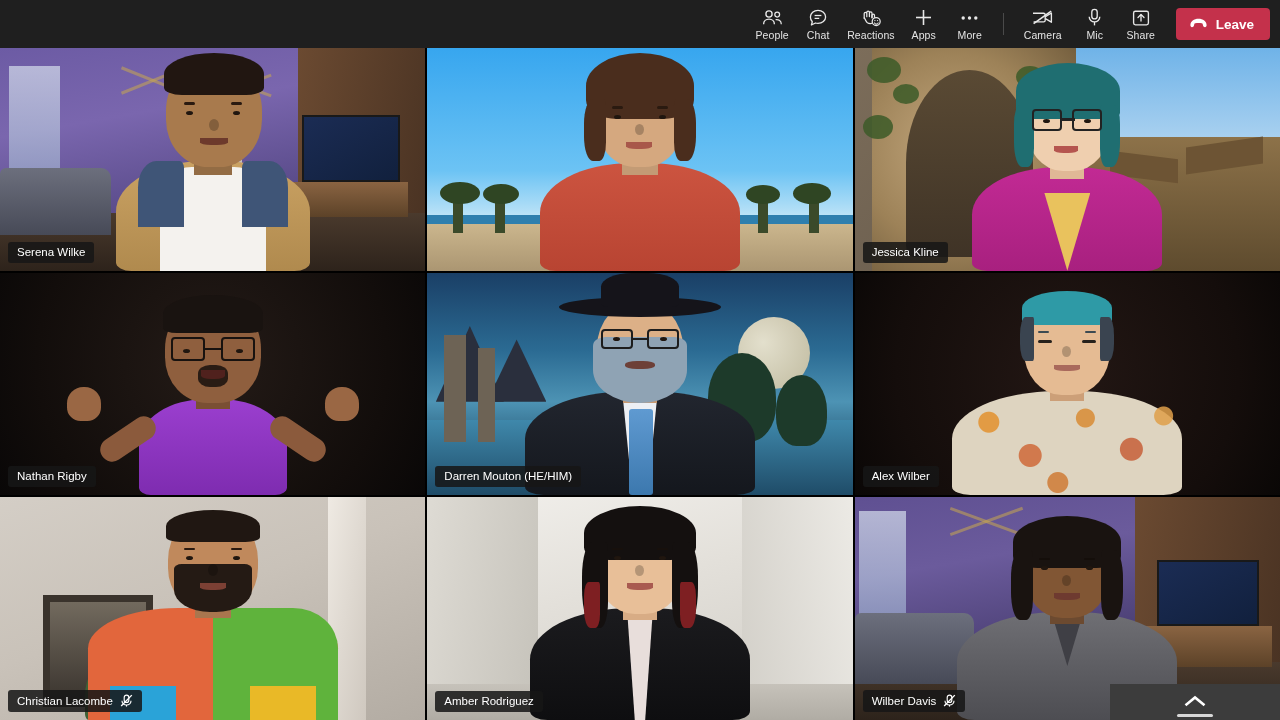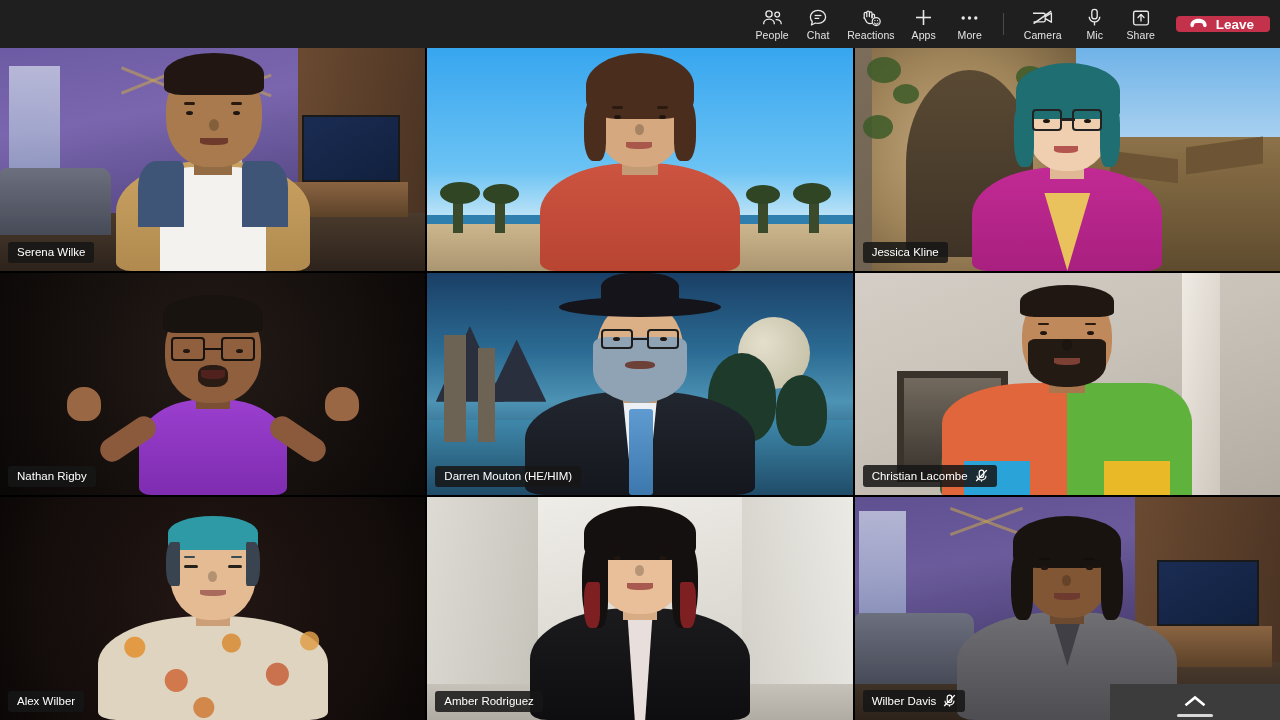--- a/index.html
+++ b/index.html
@@ -45,21 +45,21 @@
 
   .shield-wrap { display: flex; align-items: center; gap: 10px; padding: 0 4px; }
   .timer {
     color: #d3d3d3; font-size: 13px; letter-spacing: .5px;
     font-family: "Liberation Sans", sans-serif;
   }
 
   .leave-btn {
     display: flex; align-items: center; gap: 8px;
     background: #c4314b; color: #fff;
-    height: 16px; padding: 0 16px 0 13px;
+    height: 32px; padding: 0 16px 0 13px;
     border: none; border-radius: 4px;
     font-size: 13.5px; font-weight: 600;
     cursor: pointer; margin-left: 12px;
   }
 
   
   .grid {
     position: absolute;
     top: 48px; left: 0;
     width: 1280px; height: 672px;
@@ -445,59 +445,20 @@
           <div style="position:absolute;left:107px;bottom:155px;width:16px;height:2.2px;background:#1d1d1d;"></div>
           <div class="eye" style="left:88px;bottom:154px;"></div>
           <div class="eye" style="right:88px;bottom:154px;"></div>
 
           <div style="position:absolute;left:34px;bottom:178px;width:162px;height:20px;background:#15141a;border-radius:50%;"></div>
           <div style="position:absolute;left:76px;bottom:188px;width:78px;height:34px;background:#15141a;border-radius:40% 40% 10% 10%;"></div>
         </div>
       </div>
       <div class="nameplate">
         <span>Darren Mouton (HE/HIM)</span>
-      </div>
-    </div>
-
-    <div class="tile">
-      <div class="scene s-white">
-        <div class="wr-col"></div>
-        <div class="wr-frame">
-            <div class="wr-frameIn"></div>
-          </div>
-        <div class="wr-plant" style="left:20%;bottom:0;width:40px;height:60px;"></div>
-        <div class="wr-plant" style="left:27%;bottom:0;width:32px;height:44px;"></div>
-
-        <div class="av" style="bottom:0;width:250px;height:190px;">
-          <div class="body" style="left:0;bottom:0;width:250px;height:112px;background:#e2663c;border-radius:36% 36% 0 0;"></div>
-          <div style="position:absolute;left:125px;bottom:0;width:125px;height:112px;background:#5fb33c;border-radius:0 36% 0 0;"></div>
-          <div style="position:absolute;left:22px;bottom:0;width:66px;height:34px;background:#2aa3d8;"></div>
-          <div style="position:absolute;right:22px;bottom:0;width:66px;height:34px;background:#e9b927;"></div>
-          <div class="neck" style="bottom:102px;width:36px;height:26px;background:#a9764e;"></div>
-          <div class="head" style="left:80px;bottom:108px;width:90px;height:100px;background:#c0895c;"></div>
-          <div class="hair" style="left:78px;bottom:178px;width:94px;height:32px;background:#201712;border-radius:52% 52% 16% 16%;"></div>
-          <div style="position:absolute;left:86px;bottom:108px;width:78px;height:48px;background:#241a14;border-radius:10% 10% 46% 46%;"></div>
-          <div class="brow" style="left:96px;bottom:170px;"></div>
-          <div class="brow" style="right:96px;bottom:170px;"></div>
-          <div class="eye" style="left:98px;bottom:160px;"></div>
-          <div class="eye" style="right:98px;bottom:160px;"></div>
-          <div class="nose" style="left:120px;bottom:144px;width:10px;height:12px;"></div>
-          <div class="mouth" style="left:112px;bottom:130px;width:26px;height:7px;background:#7c4034;"></div>
-        </div>
-      </div>
-      <div class="nameplate">
-        <span>Christian Lacombe</span>
-        <span class="mic-off">
-          <svg width="13" height="13" viewBox="0 0 13 13" fill="none">
-            <rect x="4.2" y="1.1" width="4.6" height="7.4" rx="2.3" stroke="#fff" stroke-width="1.15" fill="none"></rect>
-            <path d="M2 6.8c0 2.4 2 4.2 4.5 4.2s4.5-1.8 4.5-4.2" stroke="#fff" stroke-width="1.15" fill="none"></path>
-            <line x1="6.5" y1="11" x2="6.5" y2="12.6" stroke="#fff" stroke-width="1.15"></line>
-            <line x1="1.2" y1="12" x2="11.8" y2="1.1" stroke="#fff" stroke-width="1.35"></line>
-          </svg>
-        </span>
       </div>
     </div>
 
     <div class="tile active">
       <div class="scene s-vdark">
         <div class="av" style="bottom:0;width:230px;height:180px;">
           <div class="body" style="left:0;bottom:0;width:230px;height:104px;background:#ded4c0;"></div>
           <div style="position:absolute;left:0;bottom:0;width:230px;height:104px;
                background:
                  radial-gradient(circle at 16% 30%, #e3922f 0 10px, transparent 11px),
@@ -519,20 +480,59 @@
           <div class="nose" style="left:110px;bottom:138px;width:9px;height:11px;"></div>
           <div class="mouth" style="left:102px;bottom:124px;width:26px;height:6px;background:#a9695c;"></div>
         </div>
       </div>
       <div class="nameplate">
         <span>Alex Wilber</span>
       </div>
     </div>
 
     <div class="tile">
+      <div class="scene s-white">
+        <div class="wr-col"></div>
+        <div class="wr-frame">
+            <div class="wr-frameIn"></div>
+          </div>
+        <div class="wr-plant" style="left:20%;bottom:0;width:40px;height:60px;"></div>
+        <div class="wr-plant" style="left:27%;bottom:0;width:32px;height:44px;"></div>
+
+        <div class="av" style="bottom:0;width:250px;height:190px;">
+          <div class="body" style="left:0;bottom:0;width:250px;height:112px;background:#e2663c;border-radius:36% 36% 0 0;"></div>
+          <div style="position:absolute;left:125px;bottom:0;width:125px;height:112px;background:#5fb33c;border-radius:0 36% 0 0;"></div>
+          <div style="position:absolute;left:22px;bottom:0;width:66px;height:34px;background:#2aa3d8;"></div>
+          <div style="position:absolute;right:22px;bottom:0;width:66px;height:34px;background:#e9b927;"></div>
+          <div class="neck" style="bottom:102px;width:36px;height:26px;background:#a9764e;"></div>
+          <div class="head" style="left:80px;bottom:108px;width:90px;height:100px;background:#c0895c;"></div>
+          <div class="hair" style="left:78px;bottom:178px;width:94px;height:32px;background:#201712;border-radius:52% 52% 16% 16%;"></div>
+          <div style="position:absolute;left:86px;bottom:108px;width:78px;height:48px;background:#241a14;border-radius:10% 10% 46% 46%;"></div>
+          <div class="brow" style="left:96px;bottom:170px;"></div>
+          <div class="brow" style="right:96px;bottom:170px;"></div>
+          <div class="eye" style="left:98px;bottom:160px;"></div>
+          <div class="eye" style="right:98px;bottom:160px;"></div>
+          <div class="nose" style="left:120px;bottom:144px;width:10px;height:12px;"></div>
+          <div class="mouth" style="left:112px;bottom:130px;width:26px;height:7px;background:#7c4034;"></div>
+        </div>
+      </div>
+      <div class="nameplate">
+        <span>Christian Lacombe</span>
+        <span class="mic-off">
+          <svg width="13" height="13" viewBox="0 0 13 13" fill="none">
+            <rect x="4.2" y="1.1" width="4.6" height="7.4" rx="2.3" stroke="#fff" stroke-width="1.15" fill="none"></rect>
+            <path d="M2 6.8c0 2.4 2 4.2 4.5 4.2s4.5-1.8 4.5-4.2" stroke="#fff" stroke-width="1.15" fill="none"></path>
+            <line x1="6.5" y1="11" x2="6.5" y2="12.6" stroke="#fff" stroke-width="1.15"></line>
+            <line x1="1.2" y1="12" x2="11.8" y2="1.1" stroke="#fff" stroke-width="1.35"></line>
+          </svg>
+        </span>
+      </div>
+    </div>
+
+    <div class="tile">
       <div class="scene s-studio">
         <div class="st-wallL"></div>
         <div class="st-wallR"></div>
         <div style="position:absolute;left:0;right:0;bottom:0;height:16%;background:linear-gradient(#c6c2ba,#b0aca4);"></div>
 
         <div class="av" style="bottom:0;width:220px;height:190px;">
           <div class="body" style="left:0;bottom:0;width:220px;height:112px;background:linear-gradient(#1b1b1e,#0e0e10);"></div>
           <div style="position:absolute;left:84px;bottom:0;width:52px;height:104px;background:#e8dedb;clip-path:polygon(26% 0,74% 0,60% 100%,40% 100%);"></div>
           <div class="neck" style="bottom:100px;width:34px;height:26px;background:#d8ac85;"></div>
           <div class="head" style="left:66px;bottom:106px;width:88px;height:102px;background:#e8bf98;"></div>

